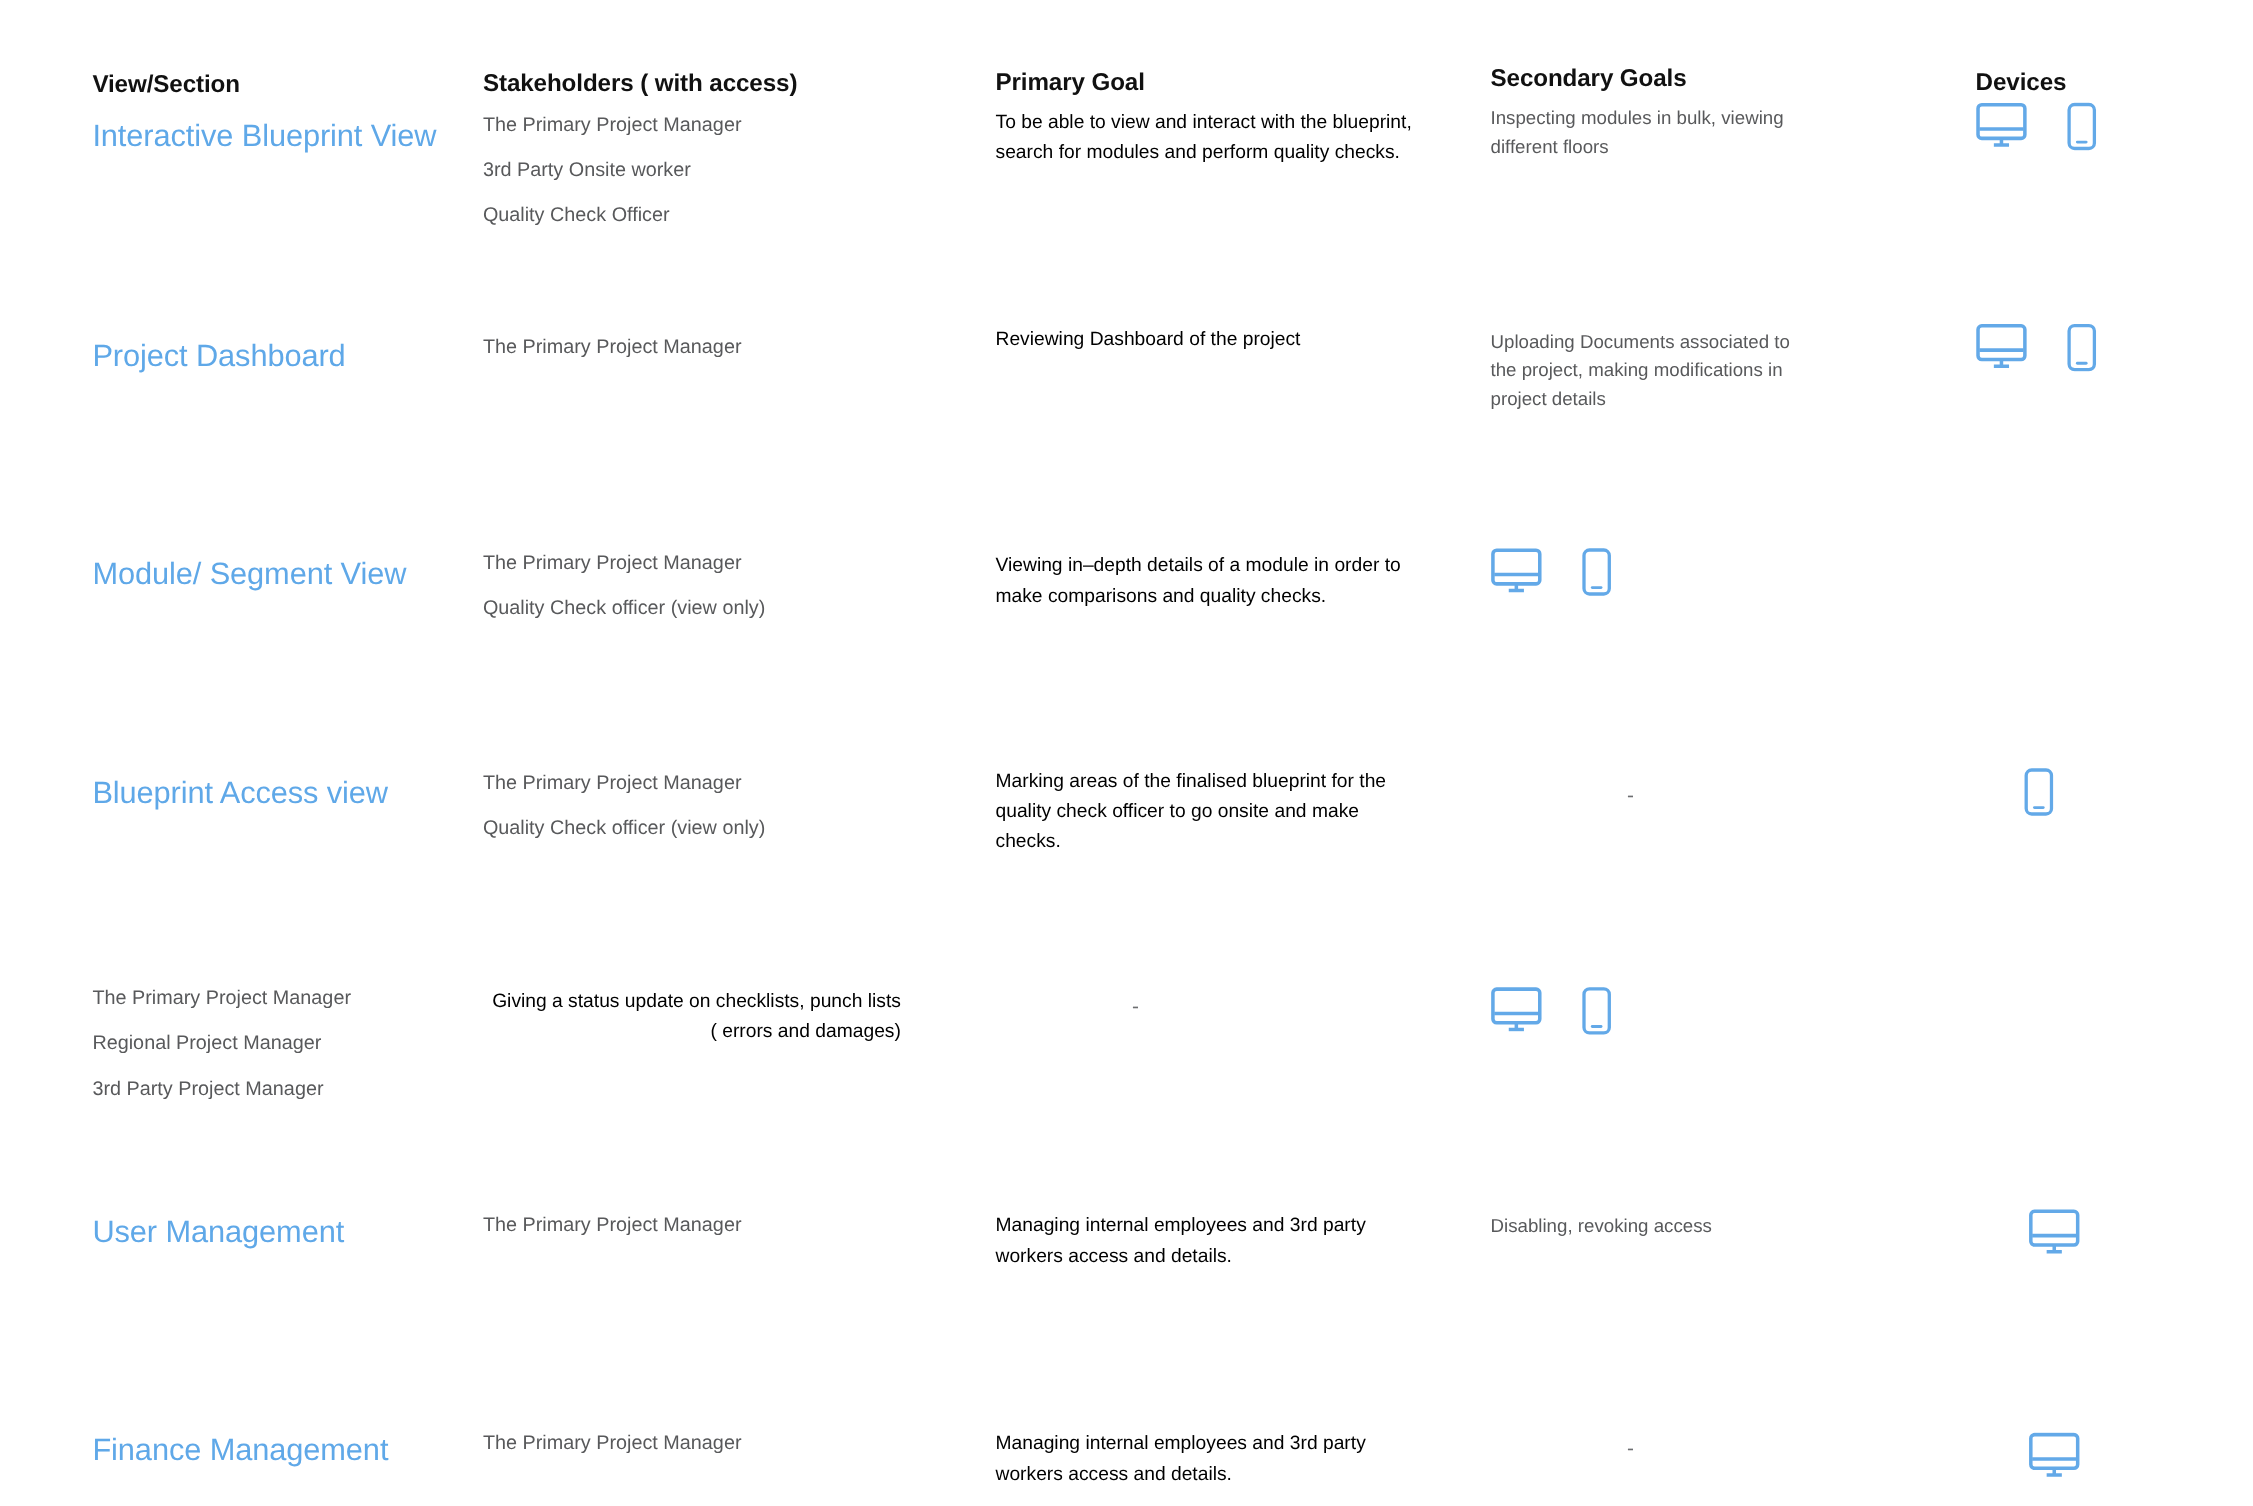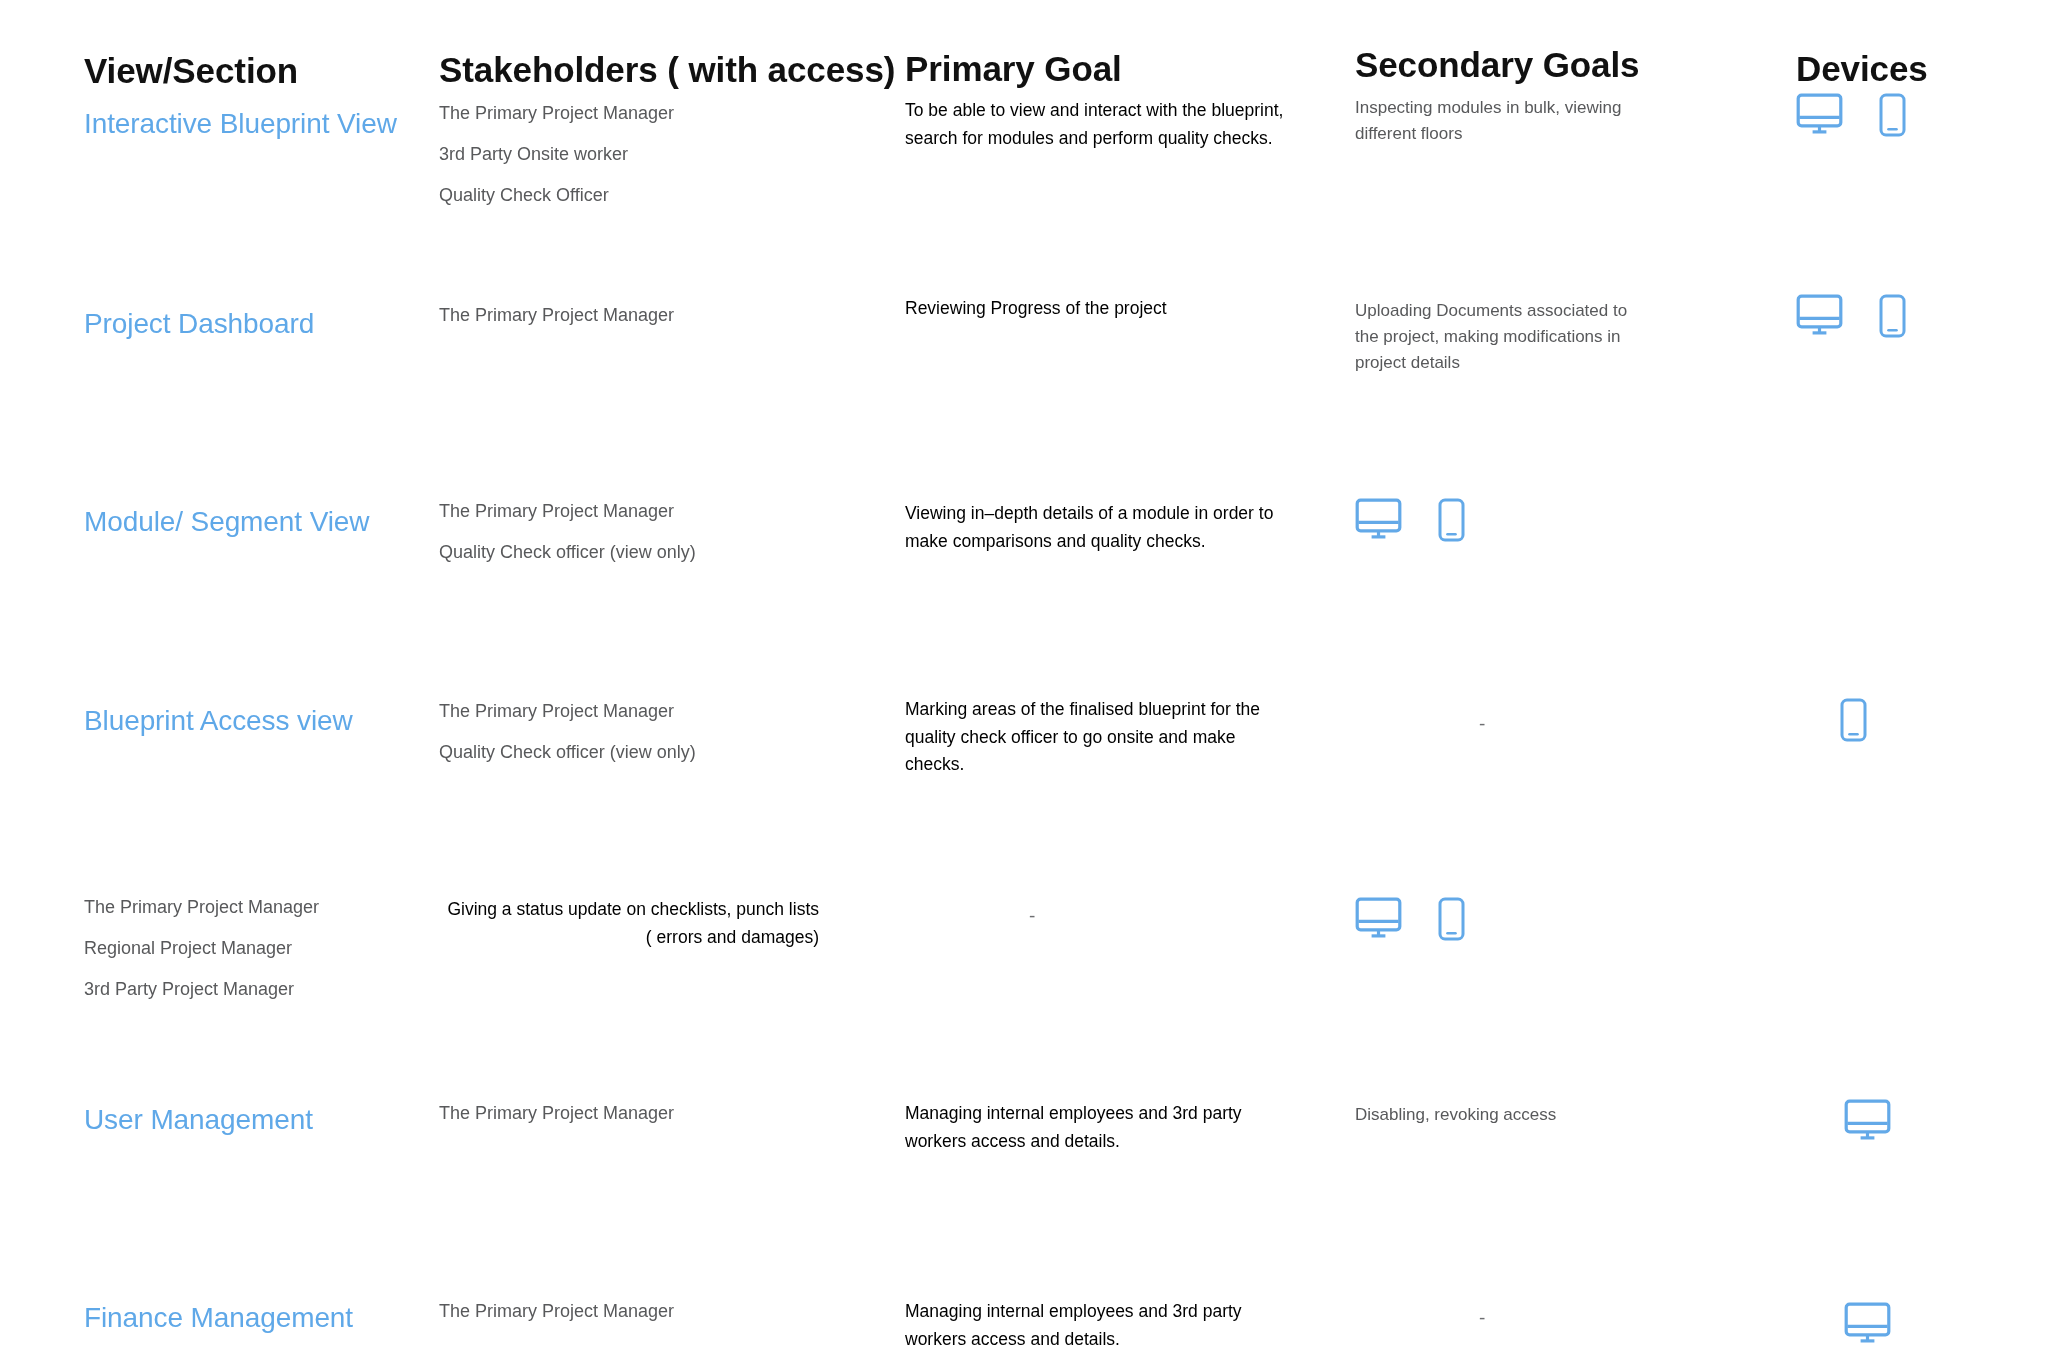--- a/index.html
+++ b/index.html
@@ -37,21 +37,21 @@
     grid-template-columns: 84px 355px 466px 450px 441px 252px;
     align-items: start;
   }
 
   .head-row {
     height: 88px;
     align-items: end;
   }
 
   .head-cell {
-    font-size: 35px;
+    font-size: 22px;
     font-weight: 700;
     color: #111111;
     letter-spacing: -0.1px;
     line-height: 1;
     white-space: nowrap;
   }
 
   .gutter { }
 
   
@@ -225,21 +225,21 @@
       <div class="gutter"></div>
       <div class="cell">
         <div class="view-name">Project Dashboard</div>
       </div>
       <div class="cell">
         <ul class="stake-list">
           <li class="stake-item">The Primary Project Manager</li>
         </ul>
       </div>
       <div class="cell">
-        <div class="goal-text">Reviewing Progress of the project</div>
+        <div class="goal-text">Reviewing Dashboard of the project</div>
       </div>
       <div class="cell">
         <div class="secondary-text">Uploading Documents associated to the project, making modifications in project details</div>
       </div>
       <div class="cell">
         <div class="devices">
           <svg class="dev-icon" width="47" height="41" viewBox="0 0 47 41" fill="none" aria-hidden="true">
             <rect x="2.2" y="2.2" width="42.6" height="30.6" rx="3.4" stroke="currentColor" stroke-width="3.2"></rect>
             <line x1="3.4" y1="24.3" x2="43.6" y2="24.3" stroke="currentColor" stroke-width="3.2"></line>
             <line x1="23.5" y1="33.2" x2="23.5" y2="38.4" stroke="currentColor" stroke-width="3.2"></line>

